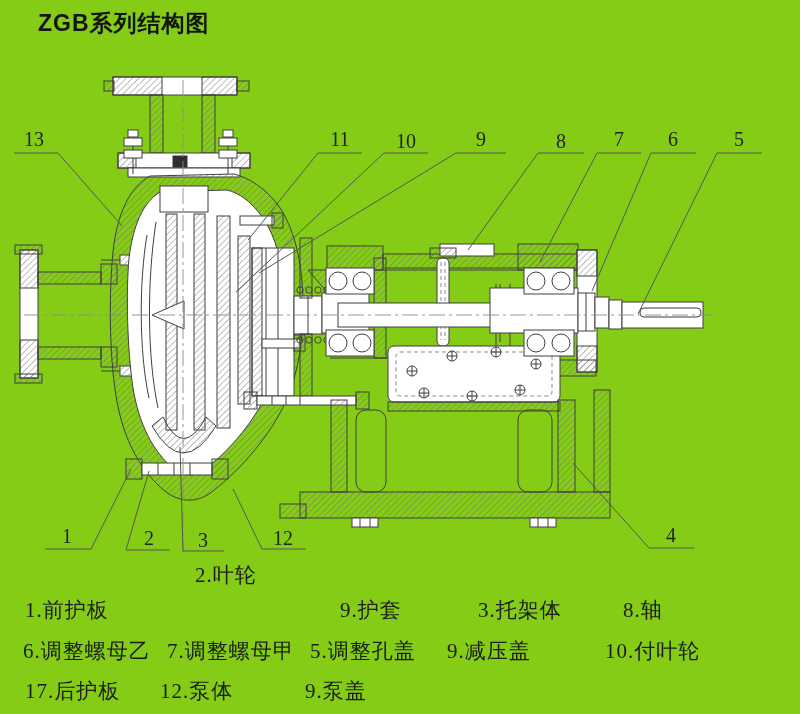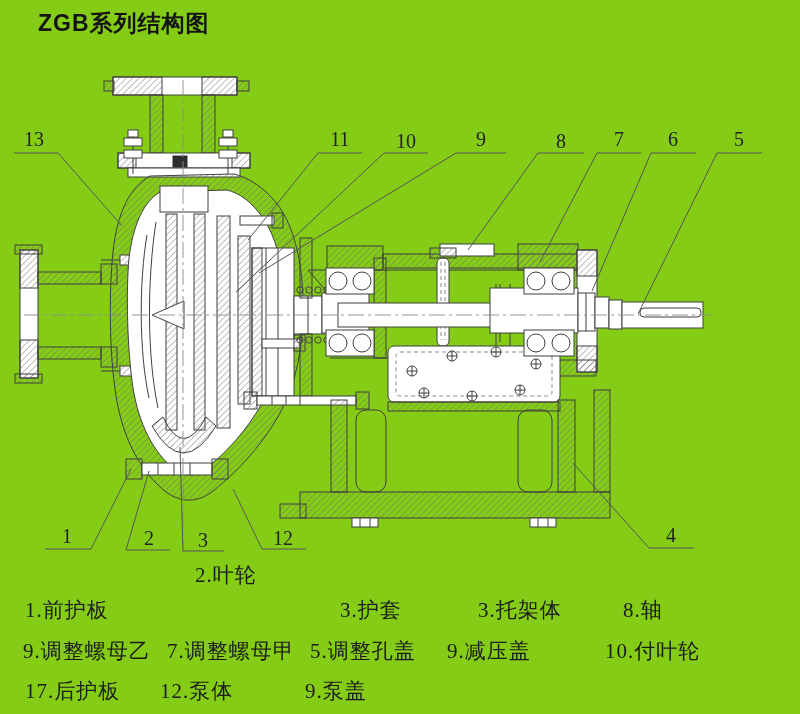--- a/index.html
+++ b/index.html
@@ -230,24 +230,24 @@
       <text class="num" x="149" y="545">2</text>
       <text class="num" x="203" y="547">3</text>
       <text class="num" x="283" y="545">12</text>
       <text class="num" x="671" y="542">4</text>
     </g>
   </svg>
 
   <div>
     <span class="lg" style="left:25px;top:596px">1.前护板</span>
     <span class="lg" style="left:195px;top:561px">2.叶轮</span>
-    <span class="lg" style="left:340px;top:596px">3.护套</span>
+    <span class="lg" style="left:340px;top:596px">9.护套</span>
     <span class="lg" style="left:478px;top:596px">3.托架体</span>
     <span class="lg" style="left:623px;top:596px">8.轴</span>
-    <span class="lg" style="left:23px;top:637px">9.调整螺母乙</span>
+    <span class="lg" style="left:23px;top:637px">6.调整螺母乙</span>
     <span class="lg" style="left:167px;top:637px">7.调整螺母甲</span>
     <span class="lg" style="left:310px;top:637px">5.调整孔盖</span>
     <span class="lg" style="left:447px;top:637px">9.减压盖</span>
     <span class="lg" style="left:605px;top:637px">10.付叶轮</span>
     <span class="lg" style="left:25px;top:677px">17.后护板</span>
     <span class="lg" style="left:160px;top:677px">12.泵体</span>
     <span class="lg" style="left:305px;top:677px">9.泵盖</span>
   </div>
 </div>
 

